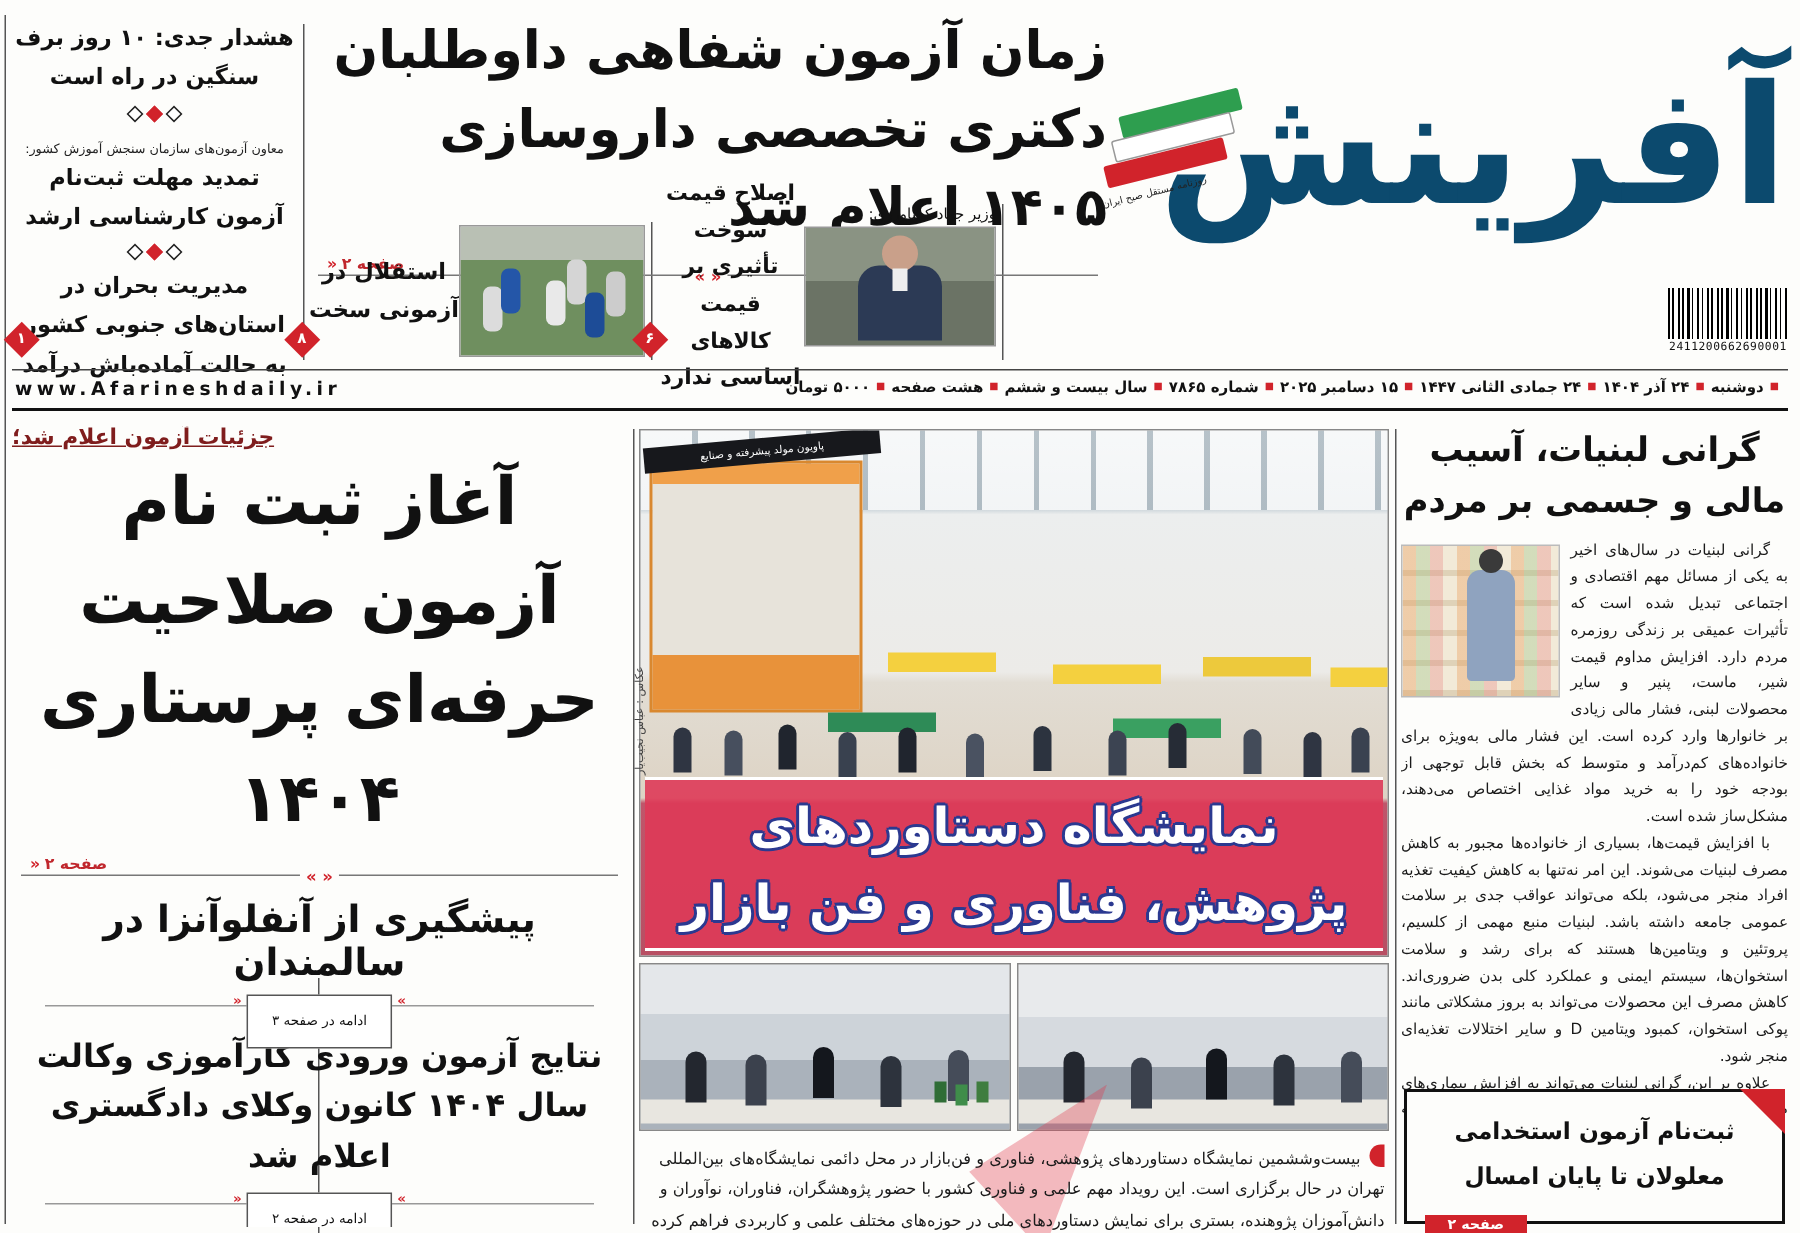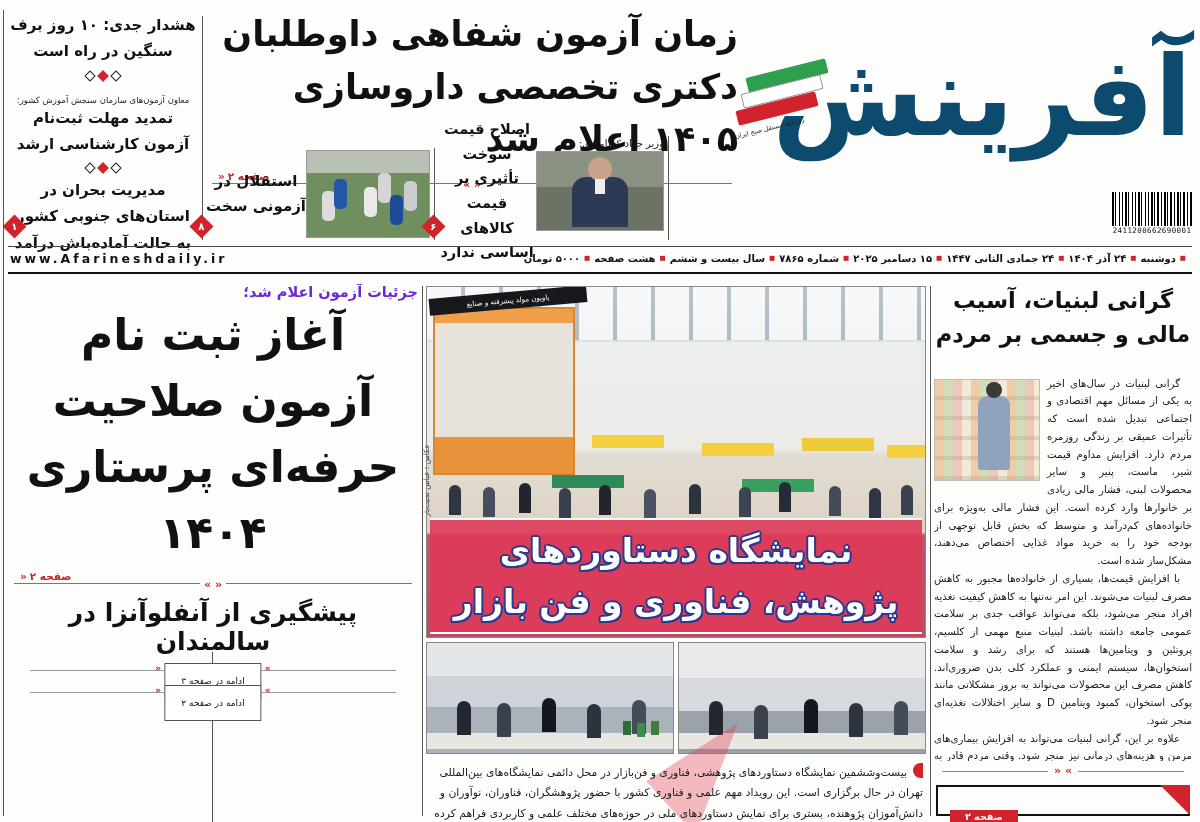--- a/index.html
+++ b/index.html
@@ -79,21 +79,21 @@
   
   .info-bar { position:absolute; left:8px; right:8px; top:246px; height:28px;
     border-top:1px solid #444; border-bottom:2.5px solid #111;
     display:flex; align-items:center; justify-content:space-between; padding:2px 2px 5px; }
   .info-items { font-size:10px; font-weight:bold; white-space:nowrap; }
   .info-item::before { content:"\25A0"; color:#d1232b; font-size:6.5px; margin:0 4px; vertical-align:2px; }
   .website { direction:ltr; font-size:12.5px; font-weight:bold; letter-spacing:3px; color:#111; }
 
   
   .col-left { position:absolute; left:8px; top:284px; width:410px; height:534px; overflow:hidden; }
-  .nk { color:#6d28d9; font-size:14.5px; font-weight:bold; text-align:right; }
+  .nk { color:#7f1d1d; font-size:14.5px; font-weight:bold; text-align:left;text-decoration:underline; }
   .nh { font-size:44px; font-weight:bold; text-align:center; line-height:1.5; letter-spacing:-2px; margin-top:2px; }
   .flu-t { font-size:25px; font-weight:bold; text-align:center; margin-top:14px; letter-spacing:-1px; }
   .bar-t { font-size:21.5px; font-weight:bold; text-align:center; line-height:1.55; margin-top:10px; letter-spacing:-1px; }
   .continue-row { position:relative; height:16px; margin:6px 22px 0; }
   .continue-row::before { content:""; position:absolute; left:0; right:0; top:8px; border-top:1px solid #999; }
   .continue-box { position:absolute; left:50%; transform:translateX(-50%); top:1px;
     border:1px solid #555; background:#fff; font-size:9px; padding:12px 16px; white-space:nowrap; }
   .continue-box::before { content:"«"; color:#d1232b; position:absolute; left:-10px; top:-1px; font-weight:bold; }
   .continue-box::after  { content:"»"; color:#d1232b; position:absolute; right:-10px; top:-1px; font-weight:bold; }
 
@@ -138,21 +138,21 @@
   .caption { margin-top:7px; position:relative; padding:0 3px; }
   .cap-mark { width:10px; height:15px; background:#d1232b; border-radius:8px 0 0 8px;
     float:right; margin:2px 0 0 6px; }
   .cap-text { font-size:10.8px; text-align:justify; line-height:1.62; position:relative; z-index:2; color:#1a1a1a; }
   .cap-stamp { position:absolute; left:40%; top:-38px; width:112px; height:112px; background:#e03a4e;
     opacity:.35; clip-path:polygon(100% 0,62% 100%,18% 52%); z-index:1; }
 
   
   .col-right { position:absolute; left:934px; top:284px; width:258px; height:534px; }
   .dairy-t { font-size:22.5px; font-weight:bold; text-align:center; line-height:1.5; letter-spacing:-1px; }
-  .dairy-body { margin-top:23px; font-size:10.2px; line-height:1.74; text-align:justify; height:386px;
+  .dairy-body { margin-top:7px; font-size:10.2px; line-height:1.74; text-align:justify; height:386px;
     overflow:hidden; color:#1a1a1a; }
   .dairy-body p { text-indent:12px; }
   .dairy-photo { float:left; width:106px; height:102px; margin:4px 7px 3px 0; border:1px solid #bbb;
     position:relative; overflow:hidden;
     background:repeating-linear-gradient(180deg,#f2ead8 0 16px,#dfd2b8 16px 20px); }
   .dairy-photo::before { content:""; position:absolute; inset:0;
     background:repeating-linear-gradient(90deg,rgba(233,150,80,.35) 0 9px,rgba(140,190,120,.3) 9px 18px,rgba(230,120,120,.3) 18px 27px,rgba(255,255,255,0) 27px 36px); }
   .shopper { position:absolute; right:28%; top:16%; width:32px; height:74px; background:#8fa3bf;
     border-radius:9px 9px 3px 3px; }
   .shopper::before { content:""; position:absolute; top:-14px; left:8px; width:16px; height:16px;
@@ -259,20 +259,21 @@
     <div class="nk">جزئیات آزمون اعلام شد؛</div>
     <div class="nh">آغاز ثبت نام آزمون صلاحیت حرفه‌ای پرستاری ۱۴۰۴</div>
     <div class="marker-row">
       <span class="pg-marker">صفحه ۲</span>
       <span class="rule-mark">« »</span>
     </div>
     <div class="flu-t">پیشگیری از آنفلوآنزا در سالمندان</div>
     <div class="continue-row">
       <span class="continue-box">ادامه در صفحه ۳</span>
     </div>
+    <div class="bar-t">نتایج آزمون ورودی کارآموزی وکالت سال ۱۴۰۴ کانون وکلای دادگستری اعلام شد</div>
     <div class="continue-row">
       <span class="continue-box">ادامه در صفحه ۲</span>
     </div>
 
   </div>
 
   <div class="col-mid">
     <div class="photo-wrap">
       <div class="photo-main">
         <span class="win"></span>
@@ -314,17 +315,18 @@
       <p>گرانی لبنیات در سال‌های اخیر به یکی از مسائل مهم اقتصادی و اجتماعی تبدیل شده است که تأثیرات عمیقی بر زندگی روزمره مردم دارد. افزایش مداوم قیمت شیر، ماست، پنیر و سایر محصولات لبنی، فشار مالی زیادی بر خانوارها وارد کرده است. این فشار مالی به‌ویژه برای خانواده‌های کم‌درآمد و متوسط که بخش قابل توجهی از بودجه خود را به خرید مواد غذایی اختصاص می‌دهند، مشکل‌ساز شده است.</p>
       <p>با افزایش قیمت‌ها، بسیاری از خانواده‌ها مجبور به کاهش مصرف لبنیات می‌شوند. این امر نه‌تنها به کاهش کیفیت تغذیه افراد منجر می‌شود، بلکه می‌تواند عواقب جدی بر سلامت عمومی جامعه داشته باشد. لبنیات منبع مهمی از کلسیم، پروتئین و ویتامین‌ها هستند که برای رشد و سلامت استخوان‌ها، سیستم ایمنی و عملکرد کلی بدن ضروری‌اند. کاهش مصرف این محصولات می‌تواند به بروز مشکلاتی مانند پوکی استخوان، کمبود ویتامین D و سایر اختلالات تغذیه‌ای منجر شود.</p>
       <p>علاوه بر این، گرانی لبنیات می‌تواند به افزایش بیماری‌های مزمن و هزینه‌های درمانی نیز منجر شود. وقتی مردم قادر به تأمین نیازهای غذایی پایه خود نباشند، احتمال بروز بیماری‌های ناشی از سوءتغذیه افزایش می‌یابد که در نهایت بار مالی بیشتری بر دوش نظام سلامت کشور خواهد گذاشت.</p>
 
     </div>
     <div class="end-mark">
         <b>» «</b>
       </div>
     <div class="dis-box">
       <span class="dis-tri"></span>
+      <div class="dis-t">ثبت‌نام آزمون استخدامی معلولان تا پایان امسال</div>
       <span class="dis-badge">صفحه ۲</span>
     </div>
   </div>
 
 </div>
 
 </body></html>

